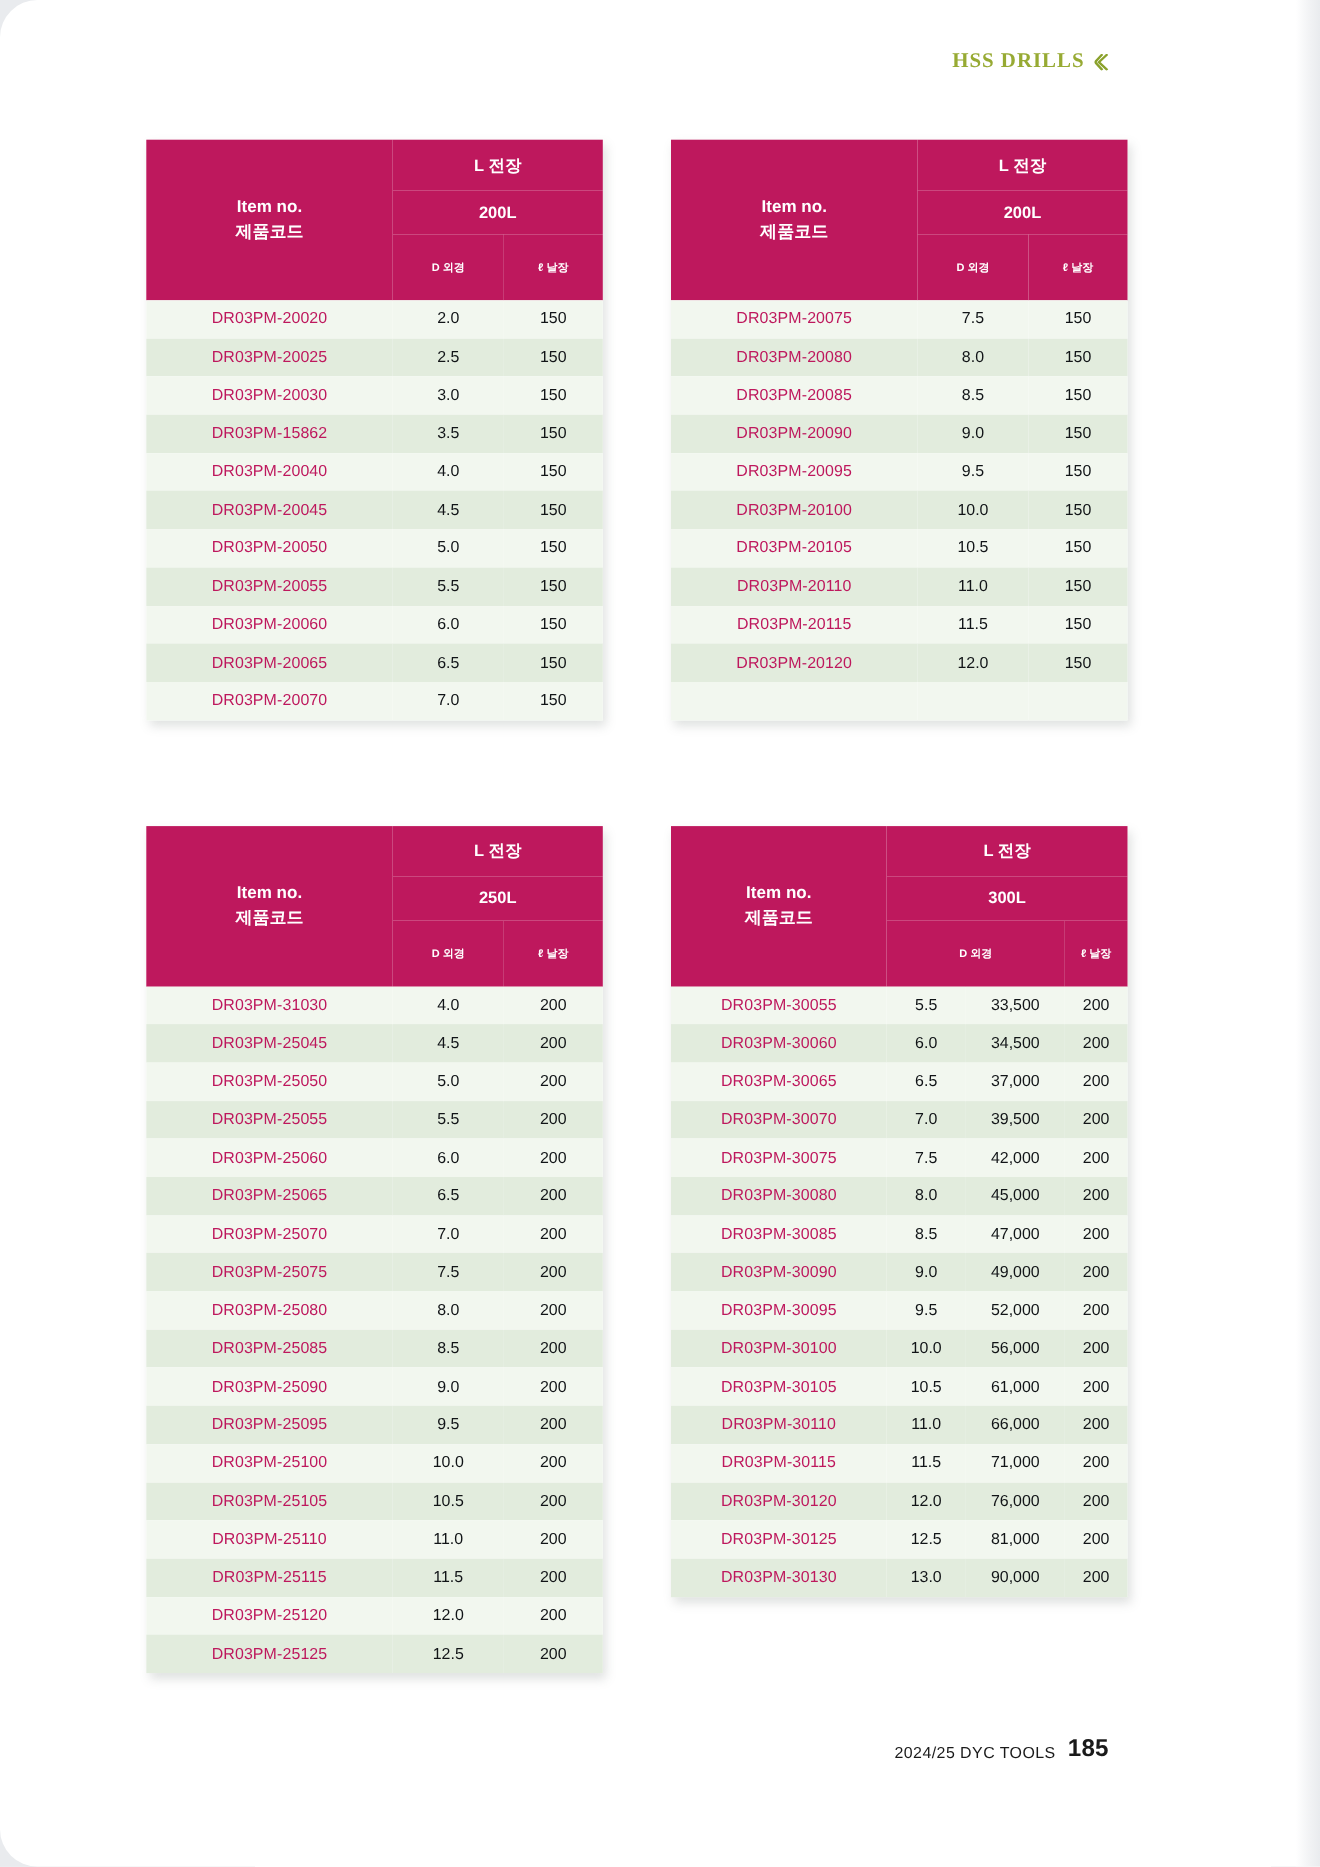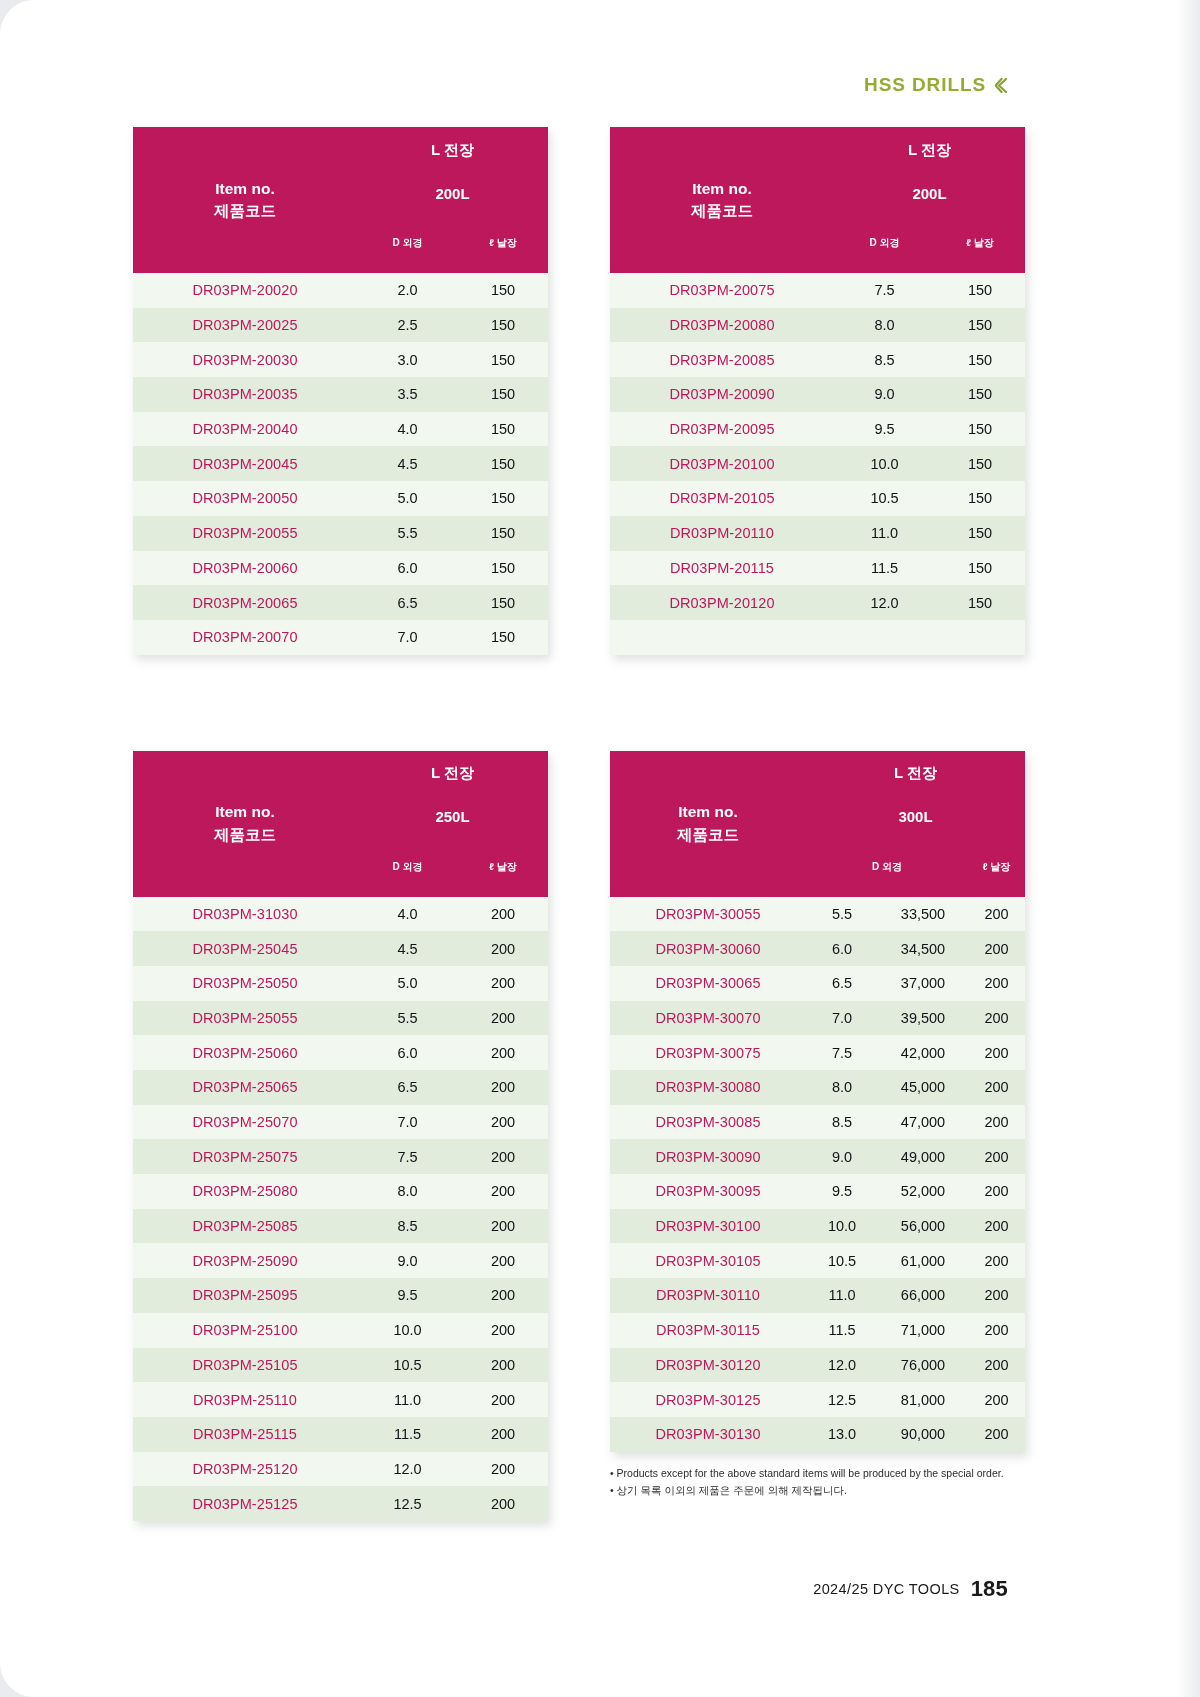--- a/index.html
+++ b/index.html
@@ -24,25 +24,26 @@
   .page-edge {
     position: absolute;
     top: 0; right: 0;
     width: 22px; height: 100%;
     background: linear-gradient(to right, #ffffff 0%, #f1f2f4 60%, #e9ebee 100%);
   }
 
   
   .runhead {
     position: absolute;
-    top: 74px;
+    top: 45px;
     right: 192px;
     display: flex;
     align-items: center;
     gap: 9px;
+    font-family: Liberation Serif, serif;
   }
   .runhead-title {
     font-size: 19px;
     font-weight: 700;
     letter-spacing: 0.9px;
     color: #97aa33;
   }
   .runhead-icon {
     display: block;
     width: 13px;
@@ -149,21 +150,21 @@
     white-space: nowrap;
   }
   .footnote p.ko { font-size: 10.5px; }
 
   
   .pagefoot {
     position: absolute;
     right: 192px;
     bottom: 95px;
     display: flex;
-    align-items: center;
+    align-items: flex-end;
     gap: 11px;
     color: #1a1a1a;
   }
   .pagefoot .label {
     font-size: 14.5px;
     letter-spacing: 0.4px;
   }
   .pagefoot .num {
     font-size: 22px;
     font-weight: 700;
@@ -223,21 +224,21 @@
                   <td class="code">DR03PM-20025</td>
                   <td>2.5</td>
                   <td>150</td>
                 </tr>
                 <tr>
                   <td class="code">DR03PM-20030</td>
                   <td>3.0</td>
                   <td>150</td>
                 </tr>
                 <tr>
-                  <td class="code">DR03PM-20035</td>
+                  <td class="code">DR03PM-15862</td>
                   <td>3.5</td>
                   <td>150</td>
                 </tr>
                 <tr>
                   <td class="code">DR03PM-20040</td>
                   <td>4.0</td>
                   <td>150</td>
                 </tr>
                 <tr>
                   <td class="code">DR03PM-20045</td>
@@ -598,24 +599,20 @@
                 <tr>
                   <td class="code">DR03PM-30130</td>
                   <td>13.0</td>
                   <td>90,000</td>
                   <td>200</td>
                 </tr>
               </tbody>
           </table>
         </div>
 
-        <div class="footnote">
-          <p>• Products except for the above standard items will be produced by the special order.</p>
-          <p class="ko">• 상기 목록 이외의 제품은 주문에 의해 제작됩니다.</p>
-        </div>
       </div>
 
     </div>
   </div>
 
   <div class="pagefoot">
     <span class="label">2024/25 DYC TOOLS</span>
     <span class="num">185</span>
   </div>
 </div>

